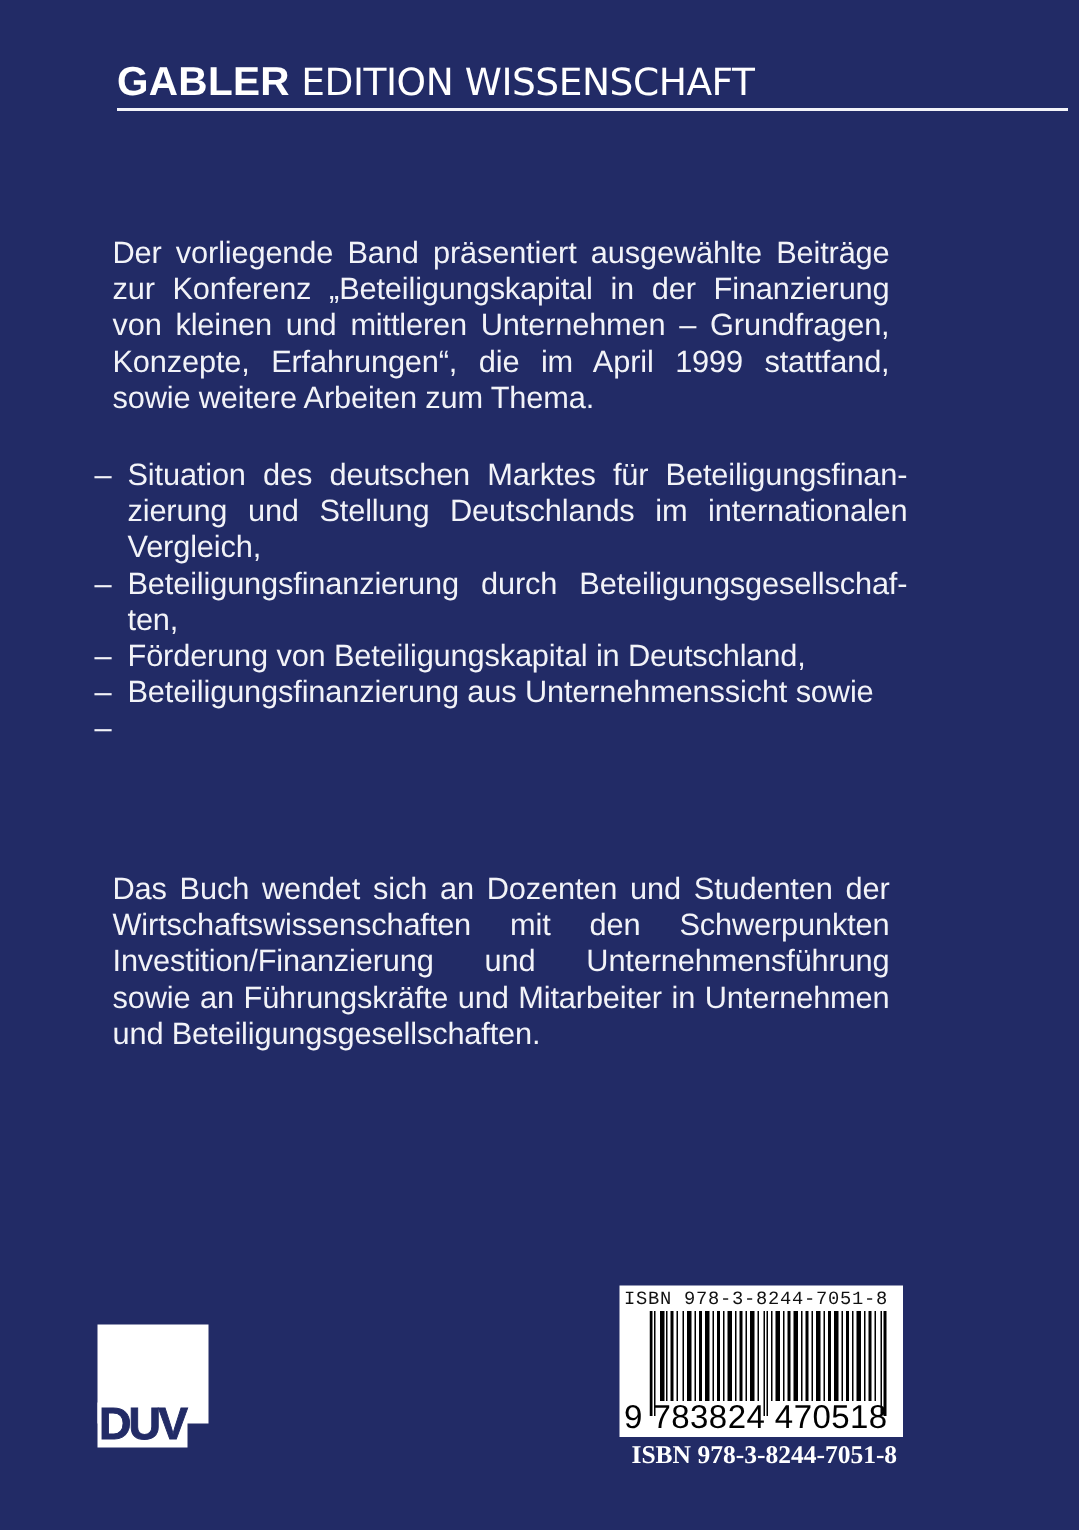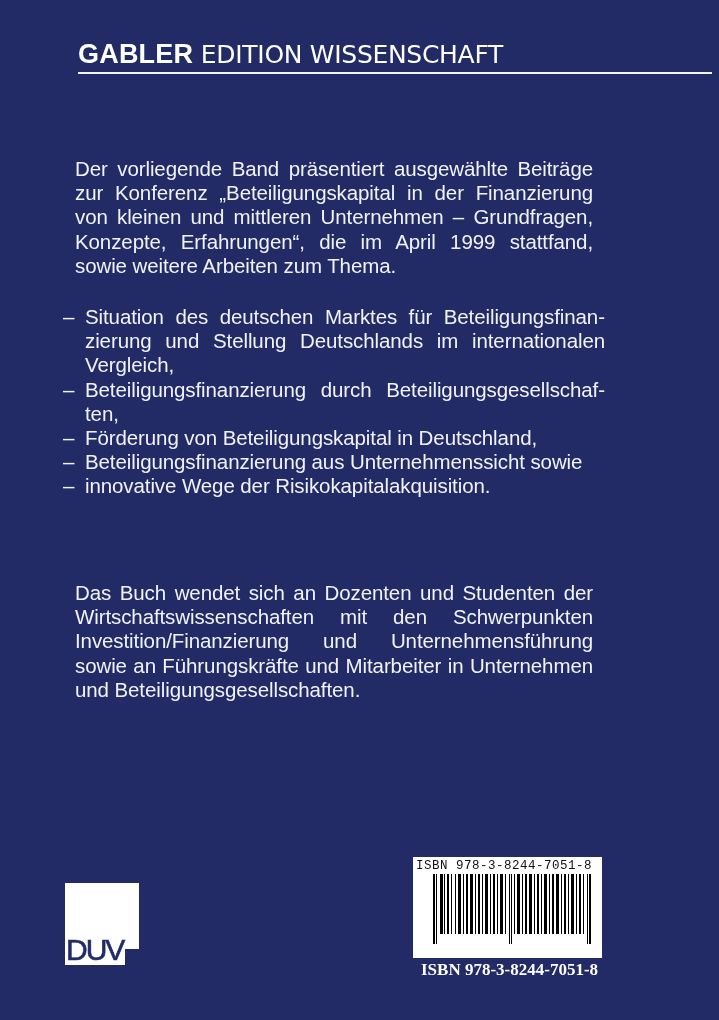--- a/index.html
+++ b/index.html
@@ -92,21 +92,21 @@
       top: 0;
       width: 74px;
       height: 66px;
       background: #ffffff;
     }
     .logo-text {
       position: absolute;
       left: 0;
       top: 52px;
       font-family: "Liberation Sans", sans-serif;
-      font-weight: normal;
+      font-weight: bold;
       font-size: 30px;
       line-height: 30px;
       letter-spacing: -2px;
       color: #222b66;
       background: #ffffff;
       padding: 0 2px 0 1px;
       text-align: right;
       -webkit-text-stroke: 0.6px #222b66;
     }
     .barcode-box {
@@ -189,21 +189,20 @@
     <li>
       <span class="dash">–</span>
       <span>Förderung von Beteiligungskapital in Deutschland,</span>
     </li>
     <li>
       <span class="dash">–</span>
       <span>Beteiligungsfinanzierung aus Unternehmenssicht sowie</span>
     </li>
     <li>
       <span class="dash">–</span>
-      <span>innovative Wege der Risikokapitalakquisition.</span>
     </li>
   </ul>
 </div>
 
 <div class="blurb p3">
   <p>Das Buch wendet sich an Dozenten und Studenten der Wirtschaftswissenschaften mit den Schwerpunkten Investition/Finanzierung und Unternehmensführung sowie an Führungskräfte und Mitarbeiter in Unternehmen und Beteiligungsgesellschaften.</p>
 </div>
 
 <div class="publisher-logo">
   <div class="logo-square"></div>
@@ -254,15 +253,16 @@
         <rect x="135" y="0" width="1" height="60"></rect>
         <rect x="138" y="0" width="3" height="60"></rect>
         <rect x="143" y="0" width="1" height="60"></rect>
         <rect x="146" y="0" width="2" height="60"></rect>
         <rect x="150" y="0" width="1" height="60"></rect>
         <rect x="154" y="0" width="1" height="70"></rect>
         <rect x="156" y="0" width="2" height="70"></rect>
       </g>
     </svg>
   </div>
+  <div class="barcode-digits">9 783824 470518</div>
 </div>
 
 <div class="isbn-below">ISBN 978-3-8244-7051-8</div>
 
 </body></html>

